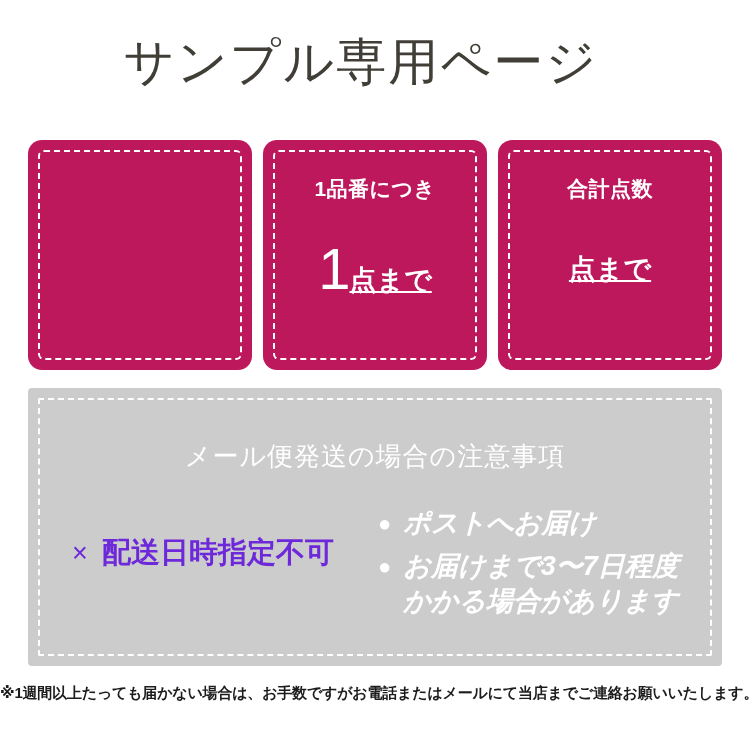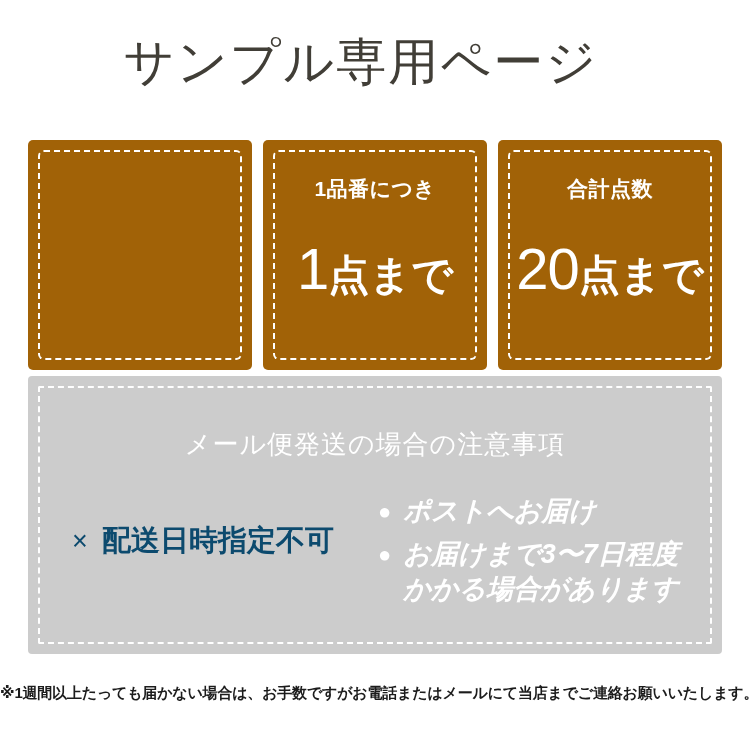--- a/index.html
+++ b/index.html
@@ -42,22 +42,22 @@
     top: 140px;
     width: 694px;
     height: 230px;
     display: flex;
     justify-content: space-between;
   }
   .feature-box {
     position: relative;
     width: 224px;
     height: 230px;
-    background: #a16207;
-    border-radius: 5px;
+    background: #be185d;
+    border-radius: 14px;
     box-sizing: border-box;
   }
   .feature-box .dash-border {
     position: absolute;
     left: 10px;
     top: 10px;
     right: 10px;
     bottom: 10px;
     border: 2px dashed #ffffff;
     border-radius: 6px;
@@ -104,31 +104,32 @@
     justify-content: center;
     white-space: nowrap;
   }
   .value-num {
     font-size: 58px;
     line-height: 58px;
     font-weight: 400;
     letter-spacing: -1px;
   }
   .value-unit {
-    font-size: 41px;
+    font-size: 27px;
     line-height: 58px;
     font-weight: 700;
     letter-spacing: 0px;
+    text-decoration: underline;
   }
 
   
   .notice-panel {
     position: absolute;
     left: 28px;
-    top: 376px;
+    top: 388px;
     width: 694px;
     height: 278px;
     background: #cccccc;
     border-radius: 4px;
     box-sizing: border-box;
   }
   .notice-panel .dash-border {
     position: absolute;
     left: 10px;
     top: 10px;
@@ -159,21 +160,21 @@
     width: 694px;
     height: 140px;
     display: flex;
     align-items: flex-start;
   }
   .notice-left {
     width: 350px;
     padding-top: 28px;
     box-sizing: border-box;
     text-align: center;
-    color: #0c4a6e;
+    color: #6d28d9;
     font-size: 29px;
     line-height: 36px;
     font-weight: 700;
     white-space: nowrap;
   }
   .notice-left .cross-mark {
     margin-right: 14px;
     font-weight: 400;
     font-size: 27px;
   }
@@ -241,21 +242,20 @@
           <span class="value-unit">点まで</span>
         </div>
       </div>
     </div>
 
     <div class="feature-box">
       <div class="dash-border"></div>
       <div class="feature-inner captioned">
         <div class="caption">合計点数</div>
         <div class="value-line">
-          <span class="value-num">20</span>
           <span class="value-unit">点まで</span>
         </div>
       </div>
     </div>
 
   </div>
 
   <div class="notice-panel">
     <div class="dash-border"></div>
 

